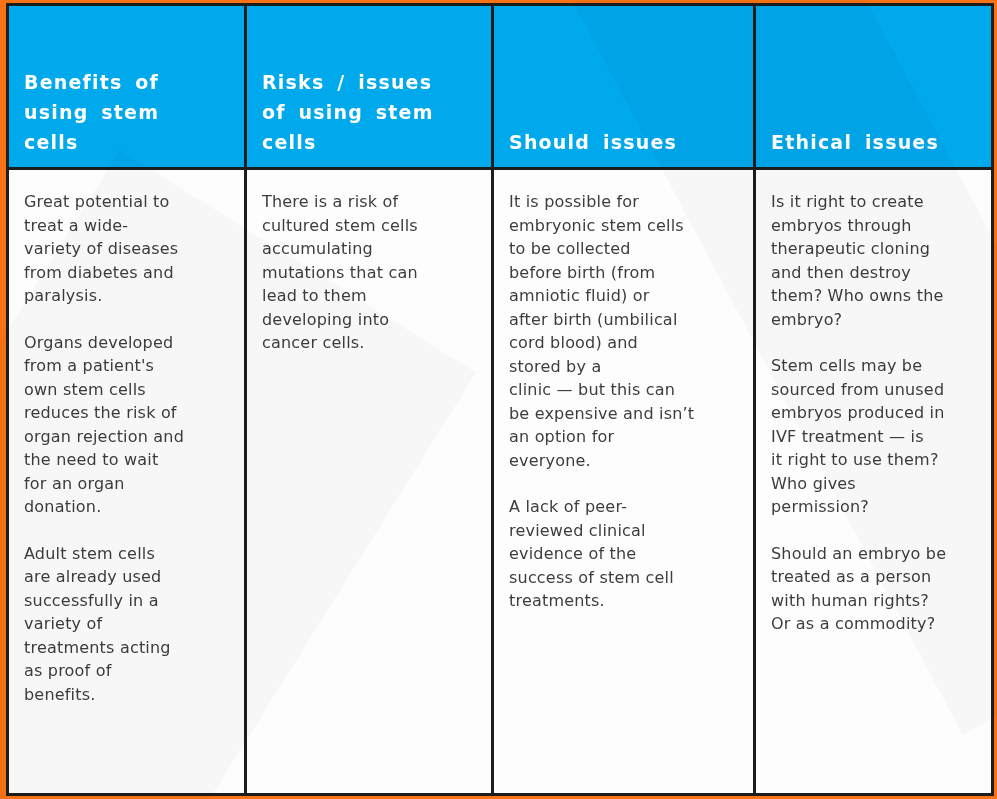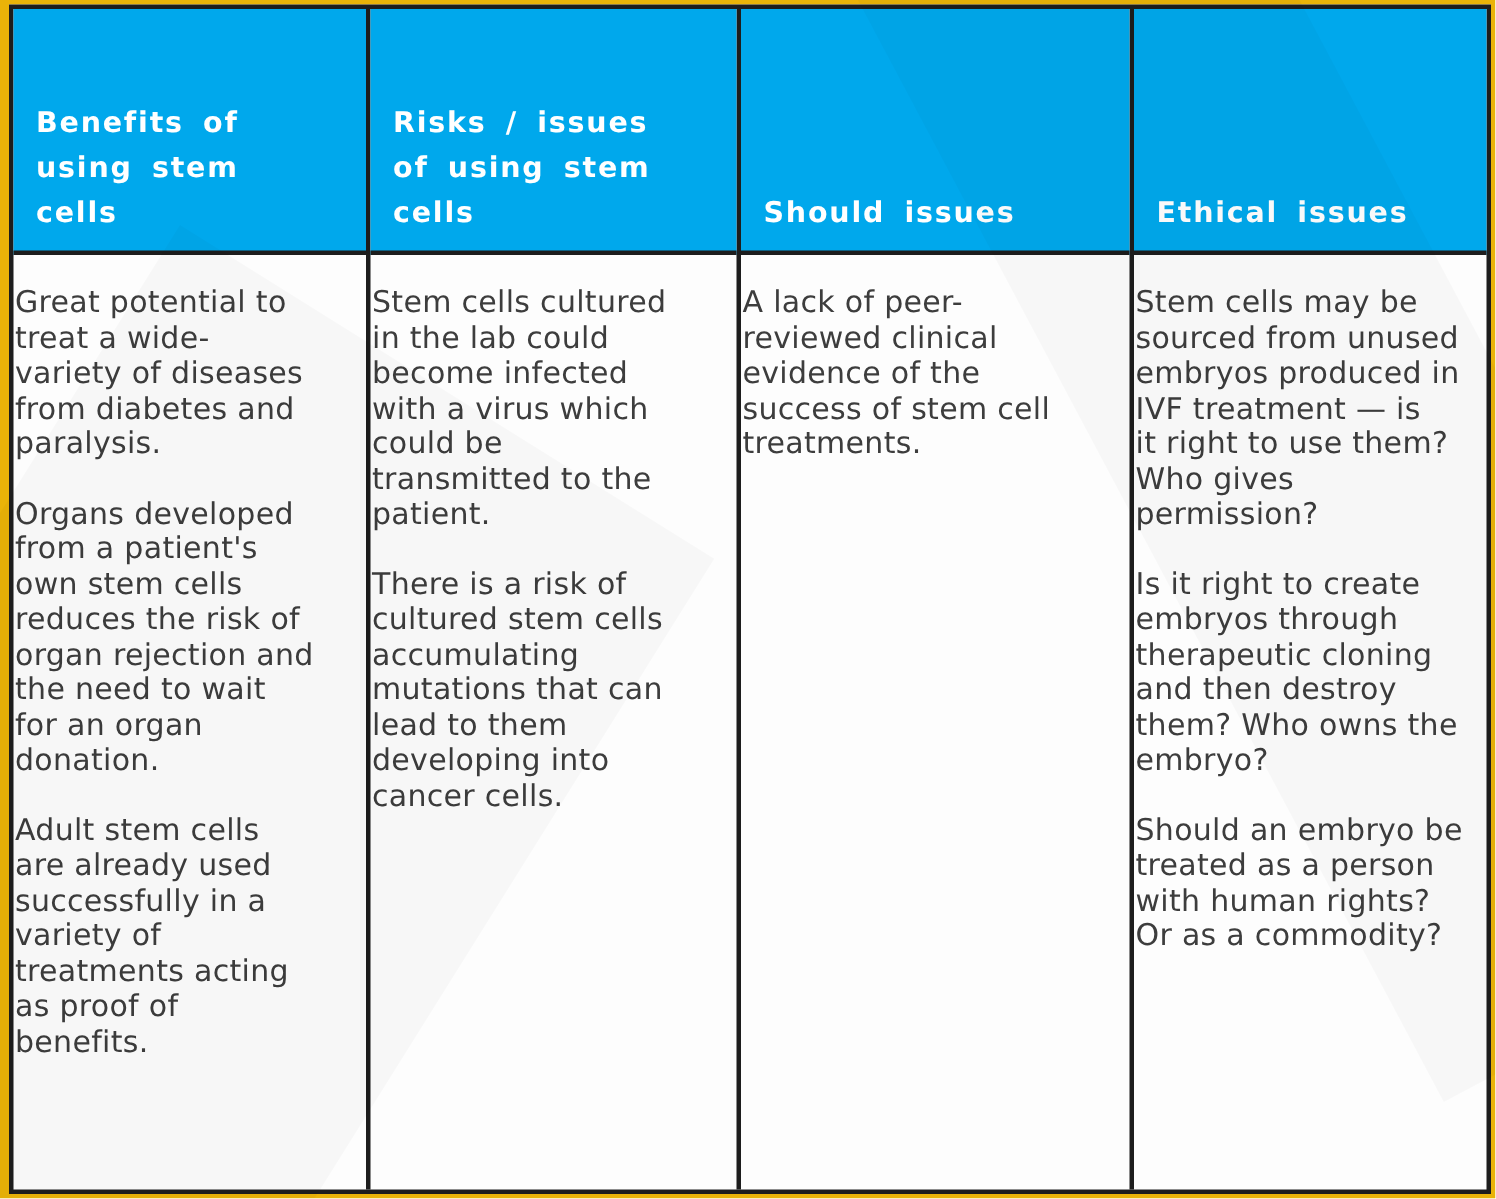--- a/index.html
+++ b/index.html
@@ -5,21 +5,21 @@
   html, body {
     margin: 0;
     padding: 0;
     background: #ffffff;
     font-family: "DejaVu Sans", sans-serif;
   }
   .stage {
     position: relative;
     width: 997px;
     height: 799px;
-    background: #eab308;
+    background: #f97316;
     overflow: hidden;
   }
   .watermark {
     position: absolute;
     background: rgba(0,0,0,0.025);
     pointer-events: none;
     z-index: 2;
   }
   .wm1 { left: 120px; top: 150px; width: 420px; height: 900px; transform: rotate(32deg); transform-origin: top left; }
   .wm2 { left: 540px; top: -60px; width: 260px; height: 900px; transform: rotate(-28deg); transform-origin: top left; }
@@ -54,22 +54,22 @@
     letter-spacing: 1.2px;
     word-spacing: 5px;
     display: flex;
     align-items: flex-end;
     padding: 0 6px 10px 15px;
     white-space: pre-line;
     box-sizing: border-box;
   }
   .cell-body {
     flex: 1 1 auto;
-    padding: 20px 8px 0 1px;
-    font-size: 20px;
+    padding: 20px 8px 0 15px;
+    font-size: 16px;
     line-height: 23.5px;
     letter-spacing: 0.2px;
     color: #3d3d3d;
   }
   .para {
     white-space: pre-line;
     margin: 0 0 23px 0;
   }
 </style>
 </head>
@@ -107,64 +107,69 @@
 as proof of
 benefits.</p>
       </div>
     </div>
 
     <div class="col">
       <div class="cell-header">Risks / issues
 of using stem
 cells</div>
       <div class="cell-body">
-        <p class="para">Stem cells cultured
-in the lab could
-become infected
-with a virus which
-could be
-transmitted to the
-patient.</p>
         <p class="para">There is a risk of
 cultured stem cells
 accumulating
 mutations that can
 lead to them
 developing into
 cancer cells.</p>
       </div>
     </div>
 
     <div class="col">
       <div class="cell-header">Should issues</div>
       <div class="cell-body">
+        <p class="para">It is possible for
+embryonic stem cells
+to be collected
+before birth (from
+amniotic fluid) or
+after birth (umbilical
+cord blood) and
+stored by a
+clinic — but this can
+be expensive and isn’t
+an option for
+everyone.</p>
         <p class="para">A lack of peer-
 reviewed clinical
 evidence of the
 success of stem cell
 treatments.</p>
       </div>
     </div>
 
     <div class="col">
       <div class="cell-header">Ethical issues</div>
       <div class="cell-body">
+        <p class="para">Is it right to create
+embryos through
+therapeutic cloning
+and then destroy
+them? Who owns the
+embryo?</p>
         <p class="para">Stem cells may be
 sourced from unused
 embryos produced in
 IVF treatment — is
 it right to use them?
 Who gives
 permission?</p>
-        <p class="para">Is it right to create
-embryos through
-therapeutic cloning
-and then destroy
-them? Who owns the
-embryo?</p>
         <p class="para">Should an embryo be
 treated as a person
 with human rights?
 Or as a commodity?</p>
       </div>
     </div>
 
   </div>
 </div>
 

